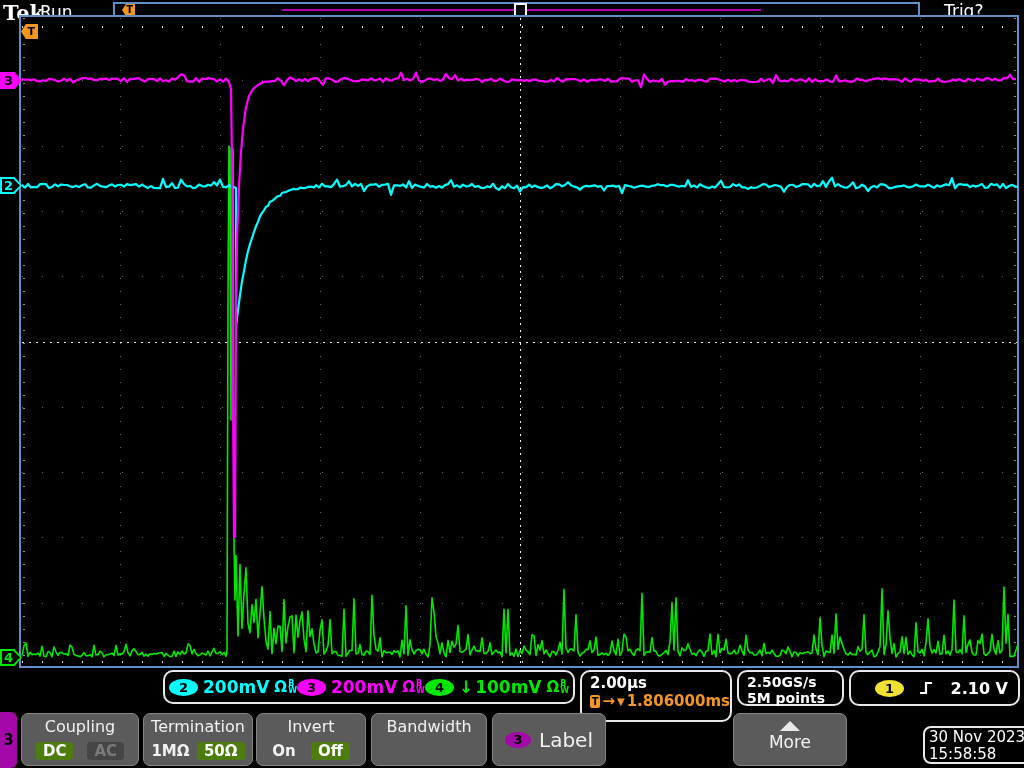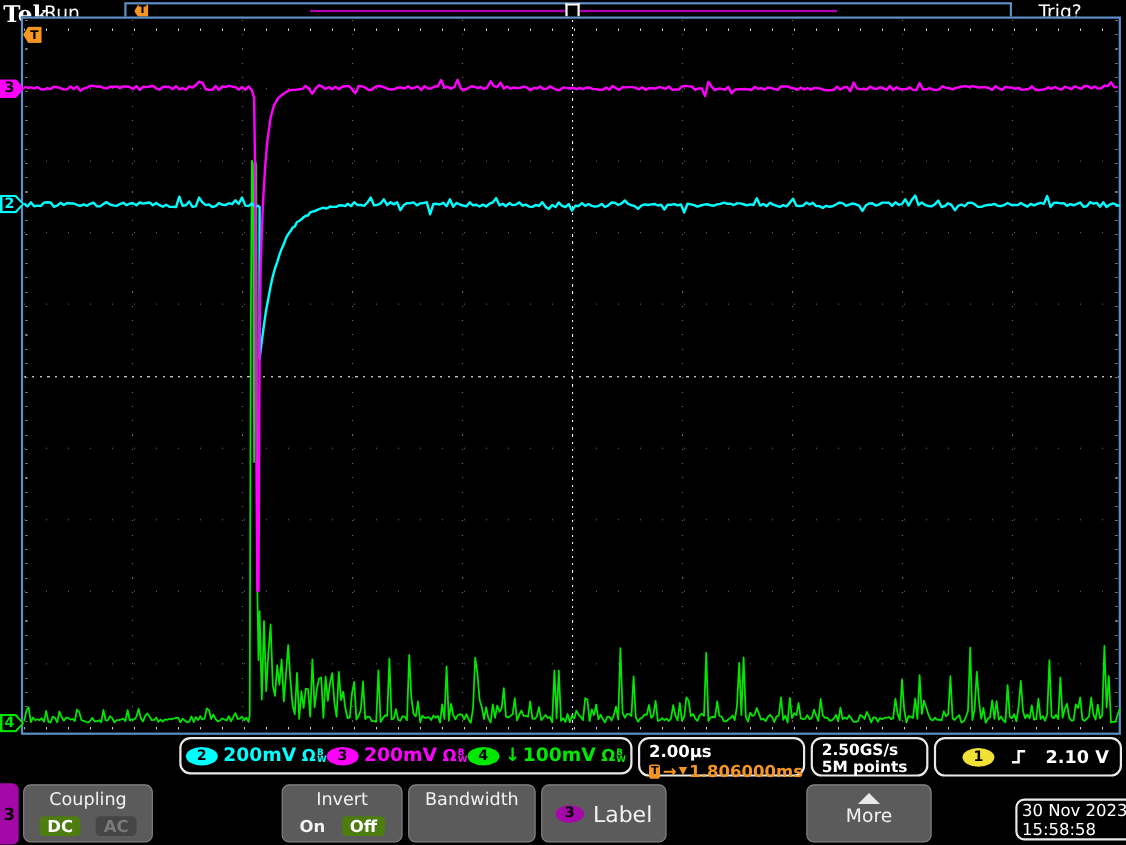--- a/index.html
+++ b/index.html
@@ -50,21 +50,21 @@
 
   
   .rbox{border:2px solid #e9e9e9;border-radius:10px;background:#000;box-sizing:border-box;}
   .ch-readouts{left:163px;top:670px;width:412px;height:34px;display:flex;align-items:center;
                justify-content:space-evenly;padding:0 4px;}
   .ch-item{display:flex;align-items:center;gap:5px;font-weight:bold;font-size:17px;}
   .badge{width:29px;height:17px;border-radius:50%;display:flex;align-items:center;justify-content:center;
          color:#000;font-size:13px;font-weight:bold;flex:0 0 auto;}
   .ohm-bw{display:inline-flex;align-items:center;gap:1px;font-size:15px;font-weight:bold;}
   .bw-stack{display:inline-flex;flex-direction:column;line-height:7px;font-size:8px;font-weight:bold;}
-  .tb-box{left:580px;top:670px;width:152px;height:36px;padding:2px 0 0 8px;color:#fff;}
+  .tb-box{left:580px;top:670px;width:152px;height:52px;padding:2px 0 0 8px;color:#fff;}
   .tb-scale{font-size:15px;font-weight:bold;color:#fff;}
   .tb-delay{display:flex;align-items:center;gap:2px;color:#f59522;font-size:15px;font-weight:bold;}
   .tchip{width:13px;height:13px;background:#f59522;border-radius:2px;color:#000;font-size:10px;
          font-weight:bold;display:flex;align-items:center;justify-content:center;}
   .tb-tri{font-size:10px;}
   .acq-box{left:737px;top:670px;width:107px;height:36px;padding:2px 0 0 8px;color:#fff;
            font-size:14px;font-weight:bold;line-height:16px;}
   .trig-box{left:849px;top:670px;width:171px;height:36px;display:flex;align-items:center;
             gap:14px;padding:0 10px 0 24px;color:#fff;font-size:16px;font-weight:bold;}
   .trig-box .lvl{margin-left:auto;}
@@ -214,20 +214,27 @@
   <div class="abs menu-tab">3</div>
 
   <div class="abs mbtn" style="left:21px;width:118px;">
     <div class="title">Coupling</div>
     <div class="row">
       <span class="chip active">DC</span>
       <span class="chip disabled">AC</span>
     </div>
   </div>
 
+  <div class="abs mbtn" style="left:143px;width:110px;">
+    <div class="title">Termination</div>
+    <div class="row">
+      <span class="chip plain">1MΩ</span>
+      <span class="chip active">50Ω</span>
+    </div>
+  </div>
 
   <div class="abs mbtn" style="left:256px;width:110px;">
     <div class="title">Invert</div>
     <div class="row">
       <span class="chip plain">On</span>
       <span class="chip active">Off</span>
     </div>
   </div>
 
   <div class="abs mbtn" style="left:371px;width:116px;">

